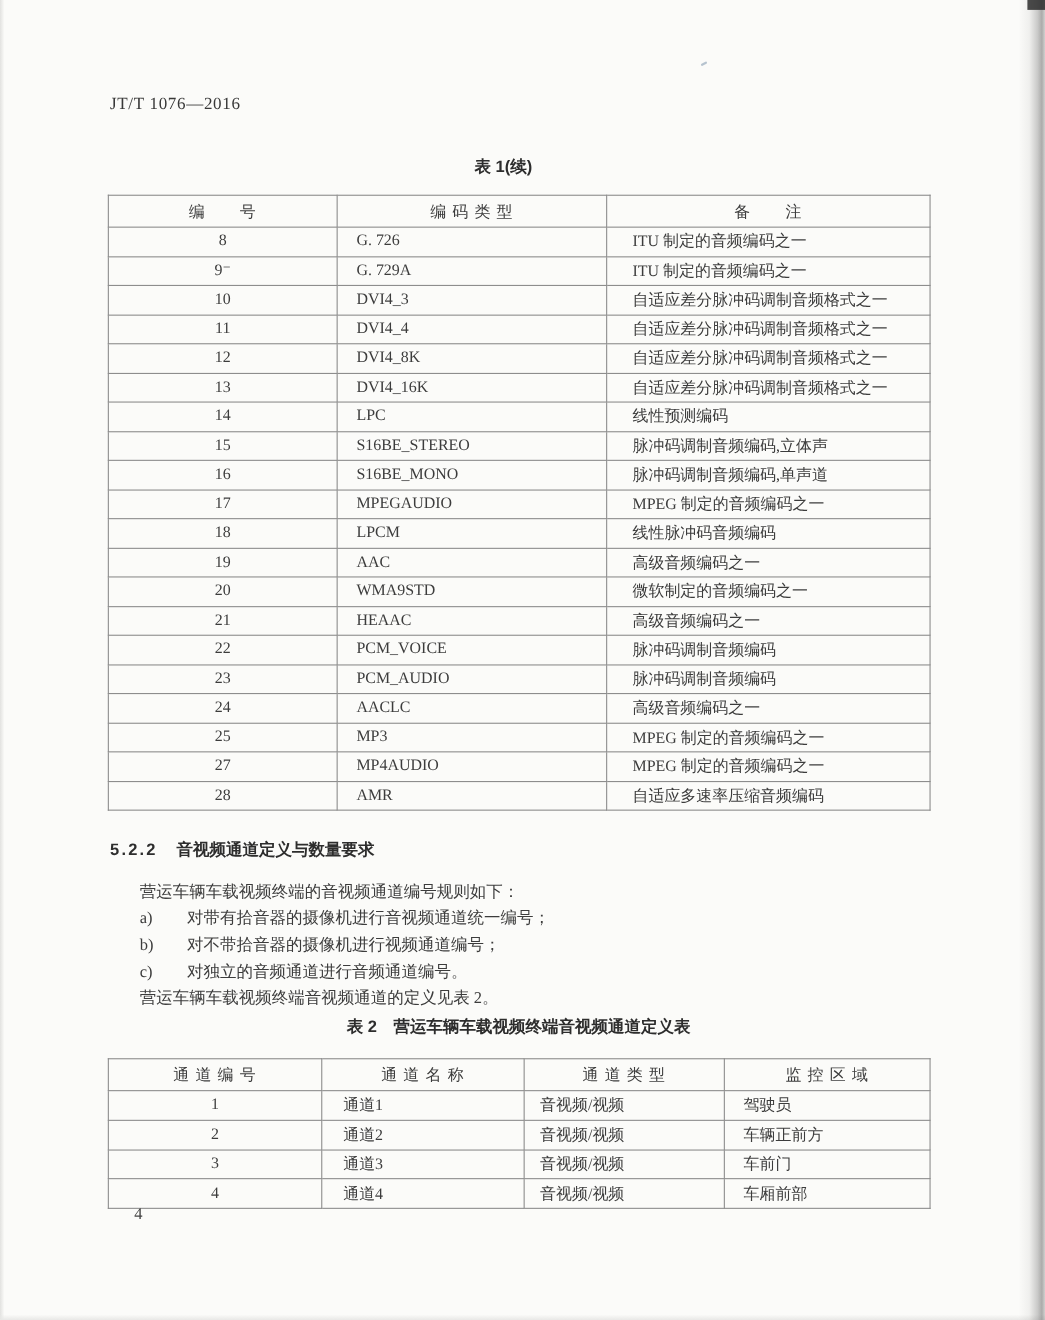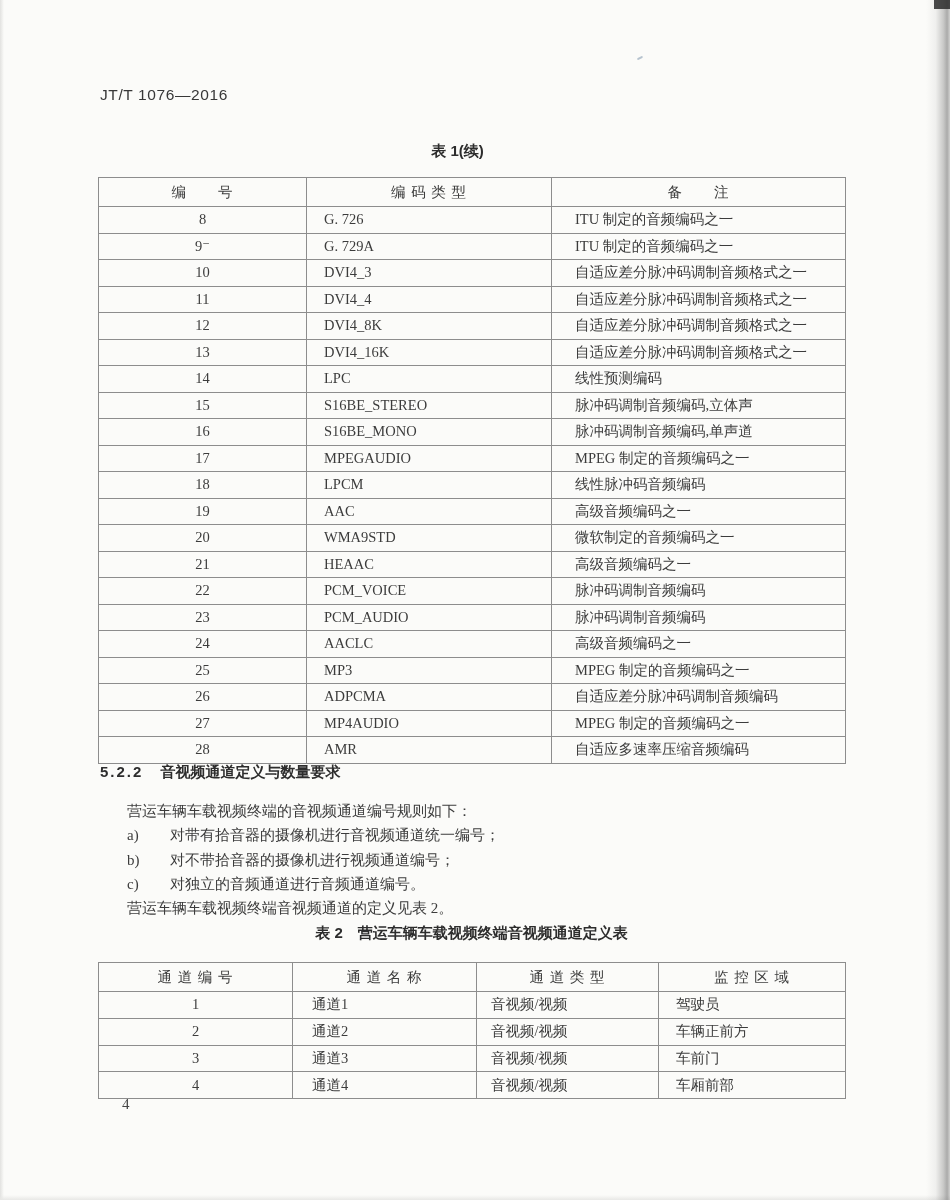--- a/index.html
+++ b/index.html
@@ -34,21 +34,21 @@
     background:linear-gradient(to top,#e8e8e6,rgba(255,255,255,0));
   }
   .artifact-dot{
     position:absolute;left:637px;top:57px;width:6px;height:2px;
     background:#9fb0c0;transform:rotate(-28deg);opacity:.75;border-radius:2px;
   }
 
   
   .page-header{
     position:absolute;left:100px;top:86px;
-    font-family:Liberation Sans, sans-serif;
+    font-family:Liberation Serif, serif;
     font-size:15.5px;letter-spacing:.6px;color:#383838;
   }
   .t1-caption{
     position:absolute;left:98px;top:142px;width:747px;text-align:center;
     transform:translateX(-14px);
     font-family:"Liberation Sans","DejaVu Sans",sans-serif;
     font-weight:bold;font-size:15px;color:var(--heading_ink,#2d2d2d);
   }
   .t2-caption{
     position:absolute;left:98px;top:924px;width:747px;text-align:center;
@@ -205,25 +205,20 @@
         </tr>
         <tr>
           <td class="c1">24</td>
           <td class="c2">AACLC</td>
           <td class="c3">高级音频编码之一</td>
         </tr>
         <tr>
           <td class="c1">25</td>
           <td class="c2">MP3</td>
           <td class="c3">MPEG 制定的音频编码之一</td>
-        </tr>
-        <tr>
-          <td class="c1">26</td>
-          <td class="c2">ADPCMA</td>
-          <td class="c3">自适应差分脉冲码调制音频编码</td>
         </tr>
         <tr>
           <td class="c1">27</td>
           <td class="c2">MP4AUDIO</td>
           <td class="c3">MPEG 制定的音频编码之一</td>
         </tr>
         <tr>
           <td class="c1">28</td>
           <td class="c2">AMR</td>
           <td class="c3">自适应多速率压缩音频编码</td>

